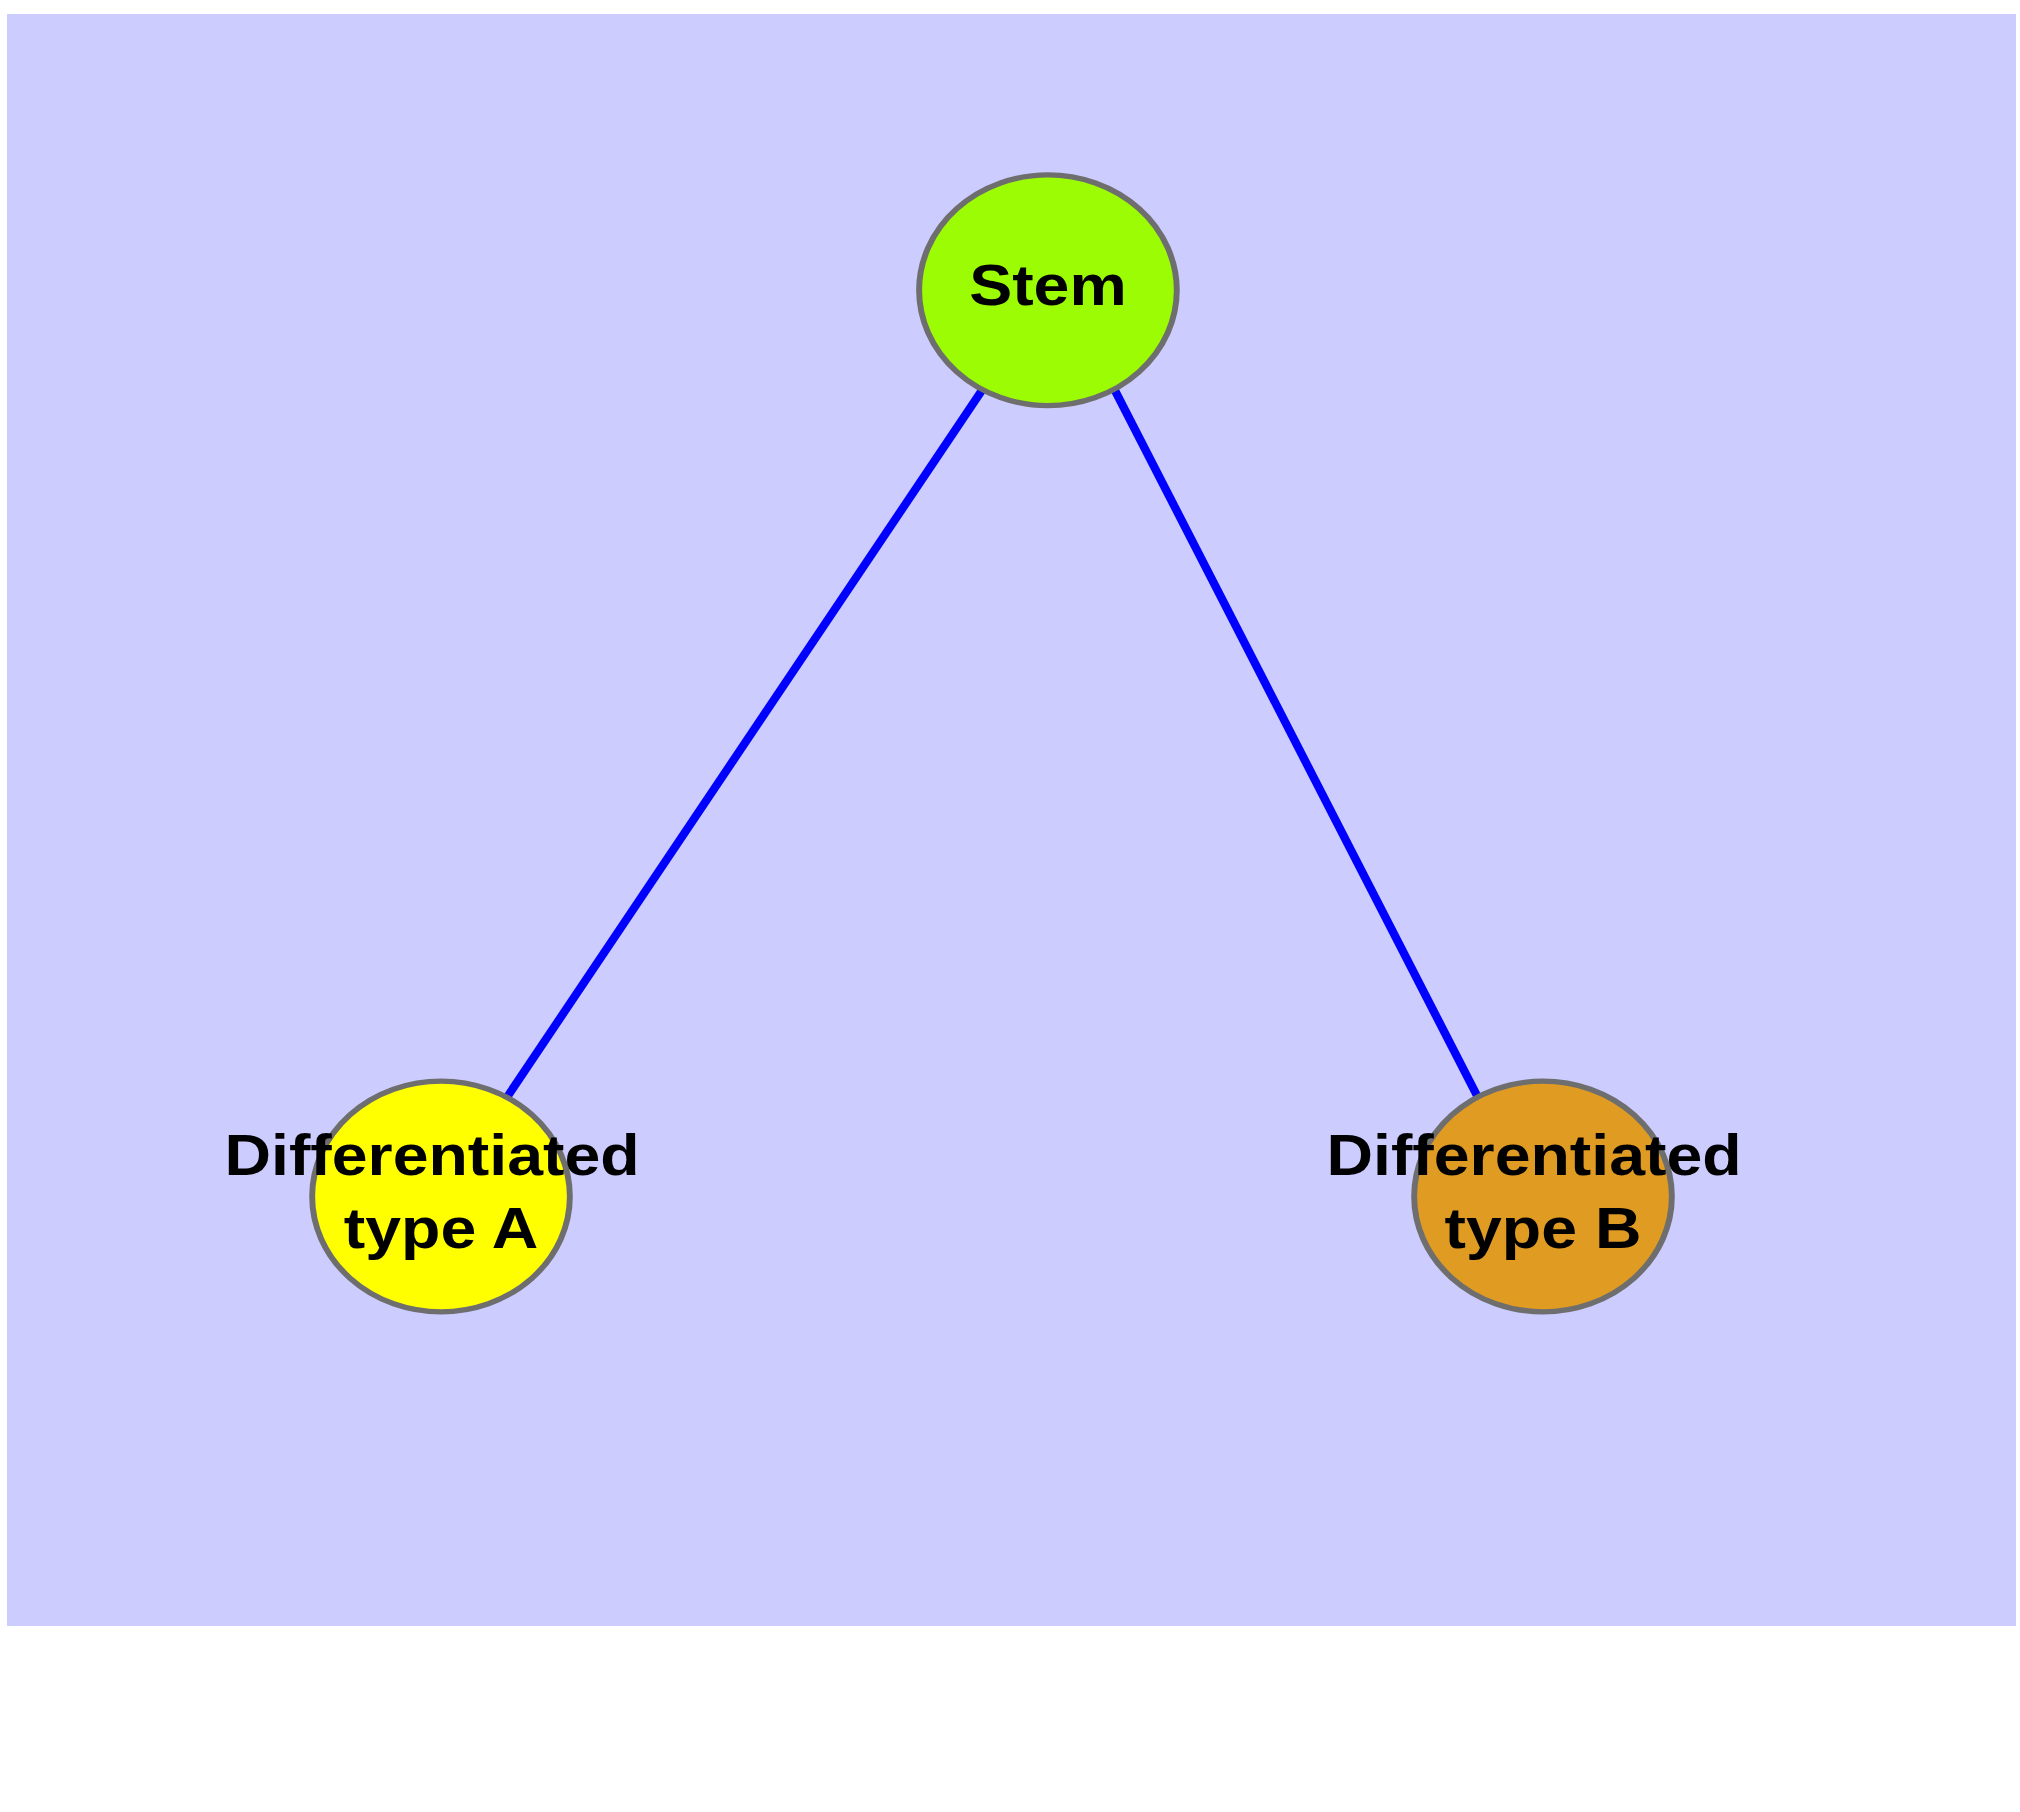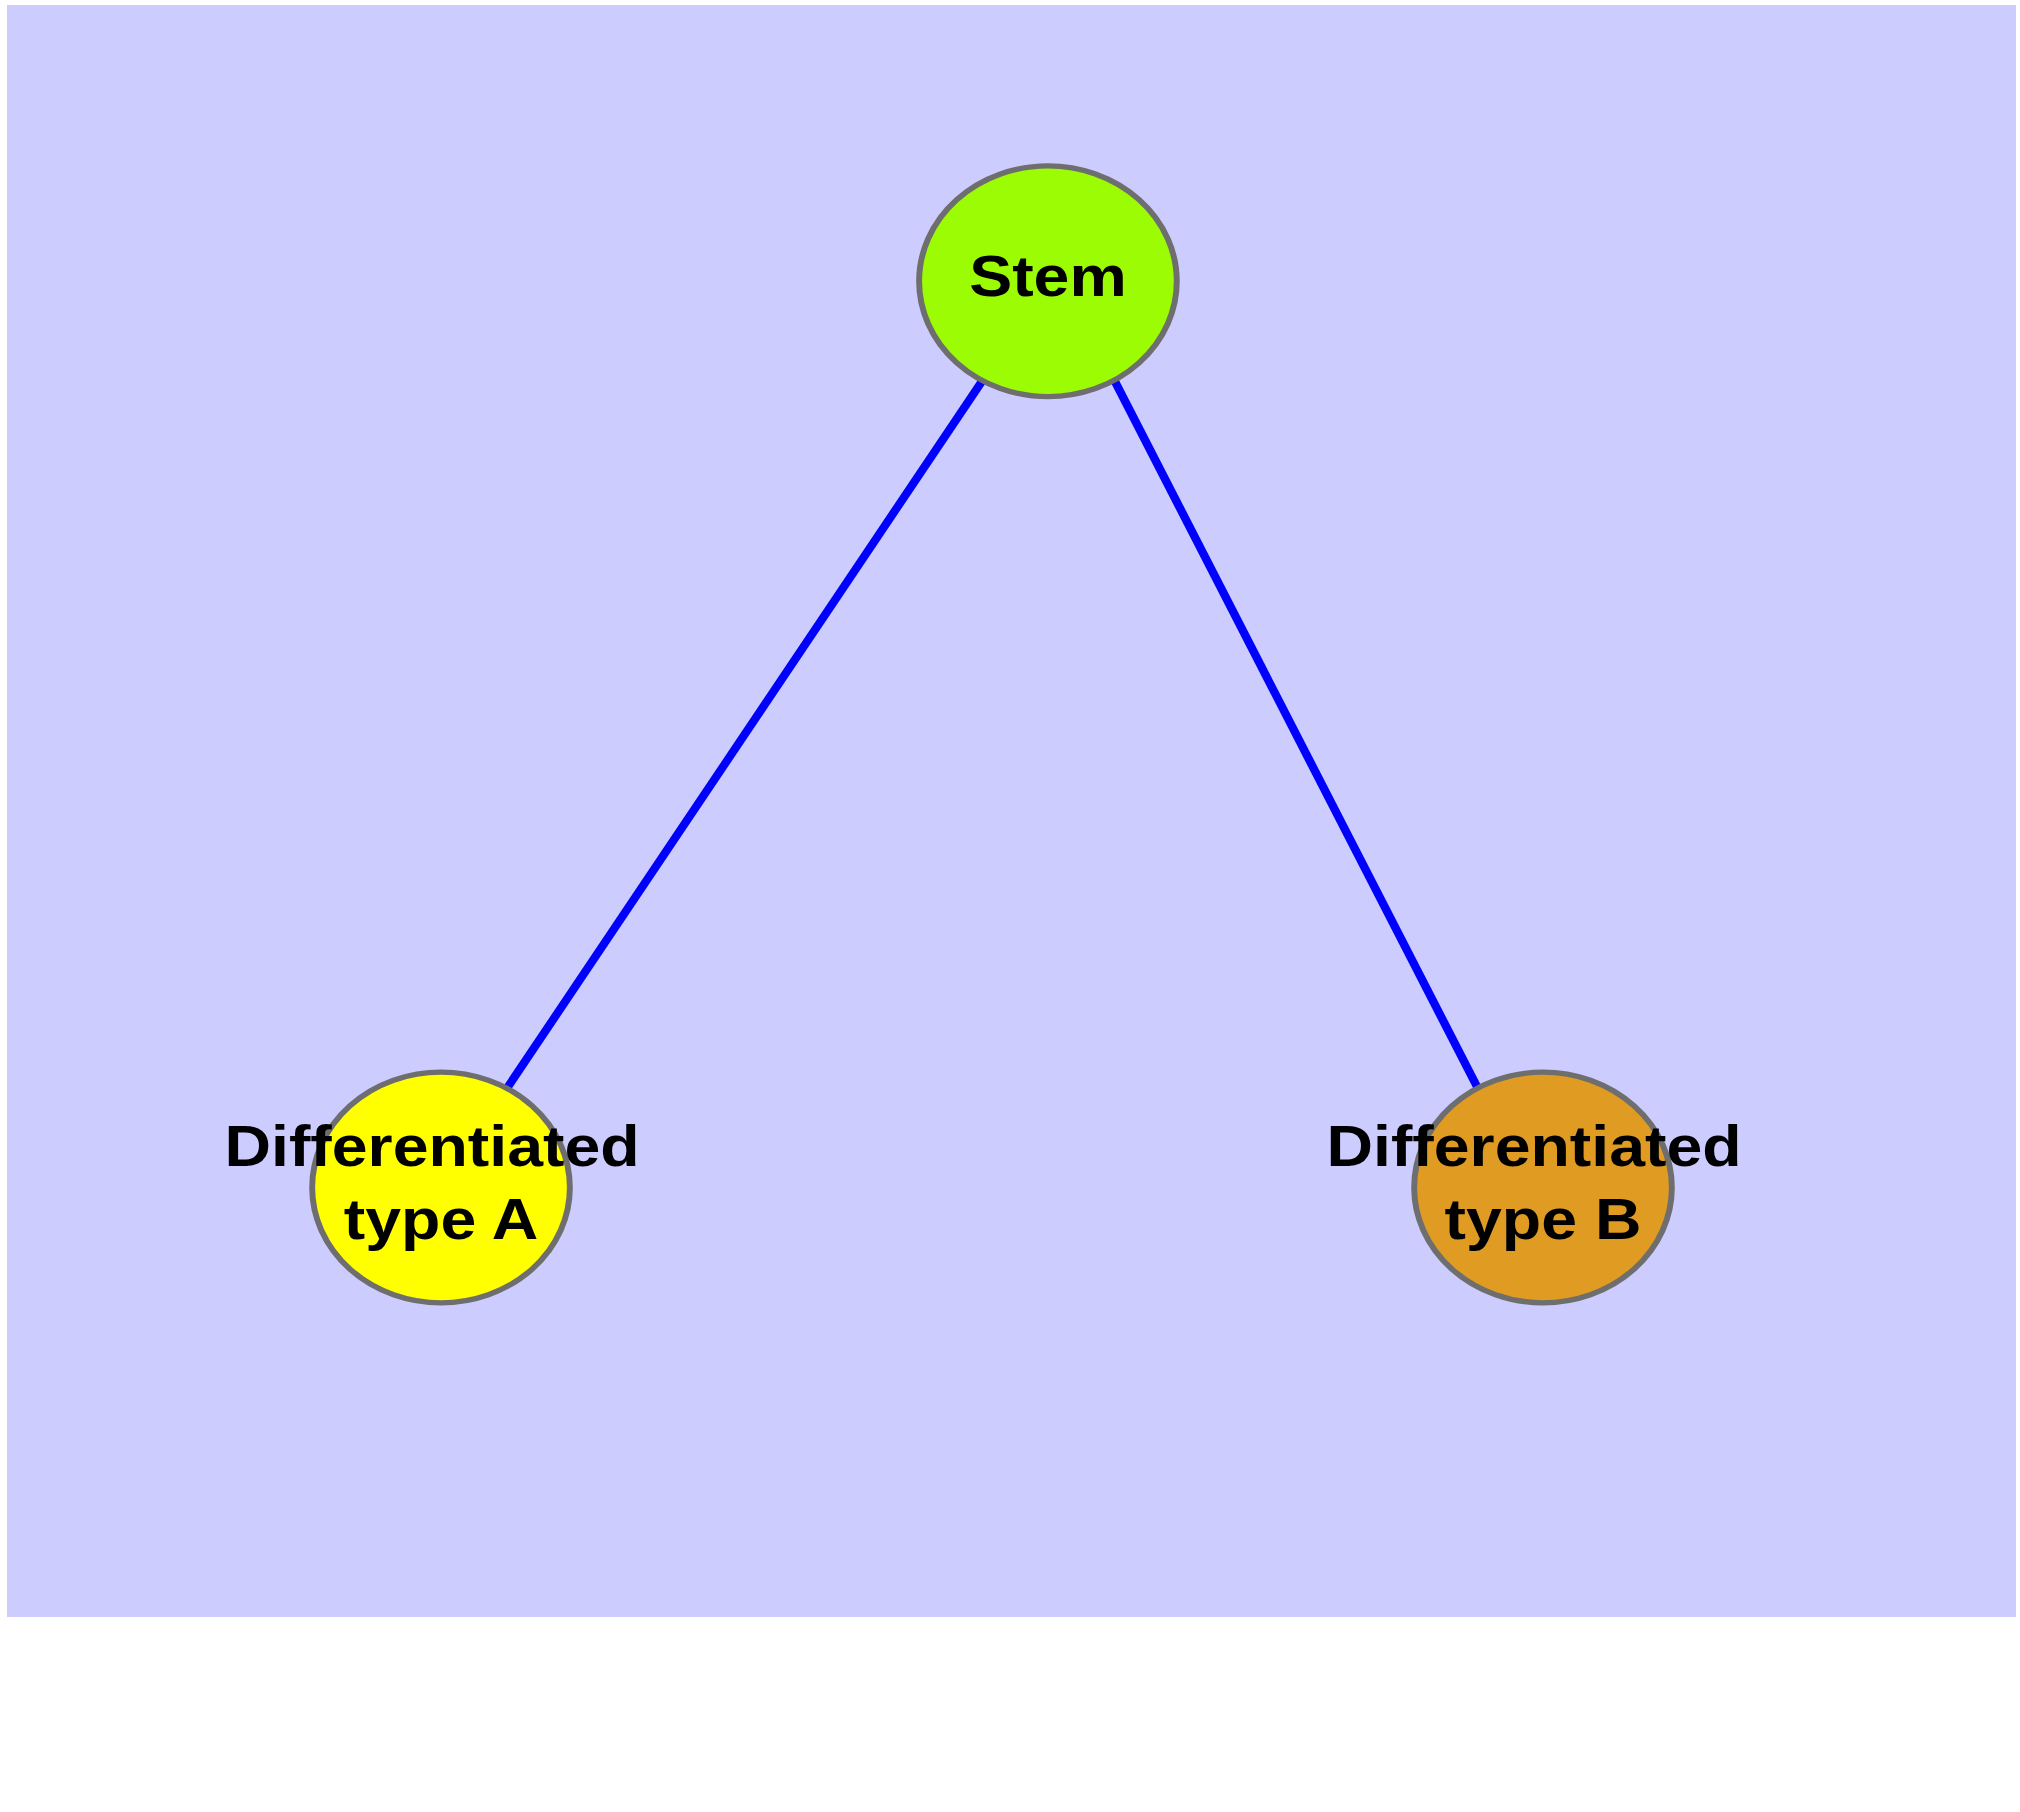--- a/index.html
+++ b/index.html
@@ -12,21 +12,21 @@
     position: relative;
     width: 2021px;
     height: 1812px;
     background: #ffffff;
     overflow: hidden;
     font-family: "Liberation Sans", sans-serif;
   }
   #canvas {
     position: absolute;
     left: 6.8px;
-    top: 5px;
+    top: 14px;
     width: 2009px;
     height: 1612px;
     background: #ccccff;
   }
   #graph-svg {
     position: absolute;
     left: 0;
     top: 0;
     width: 100%;
     height: 100%;

